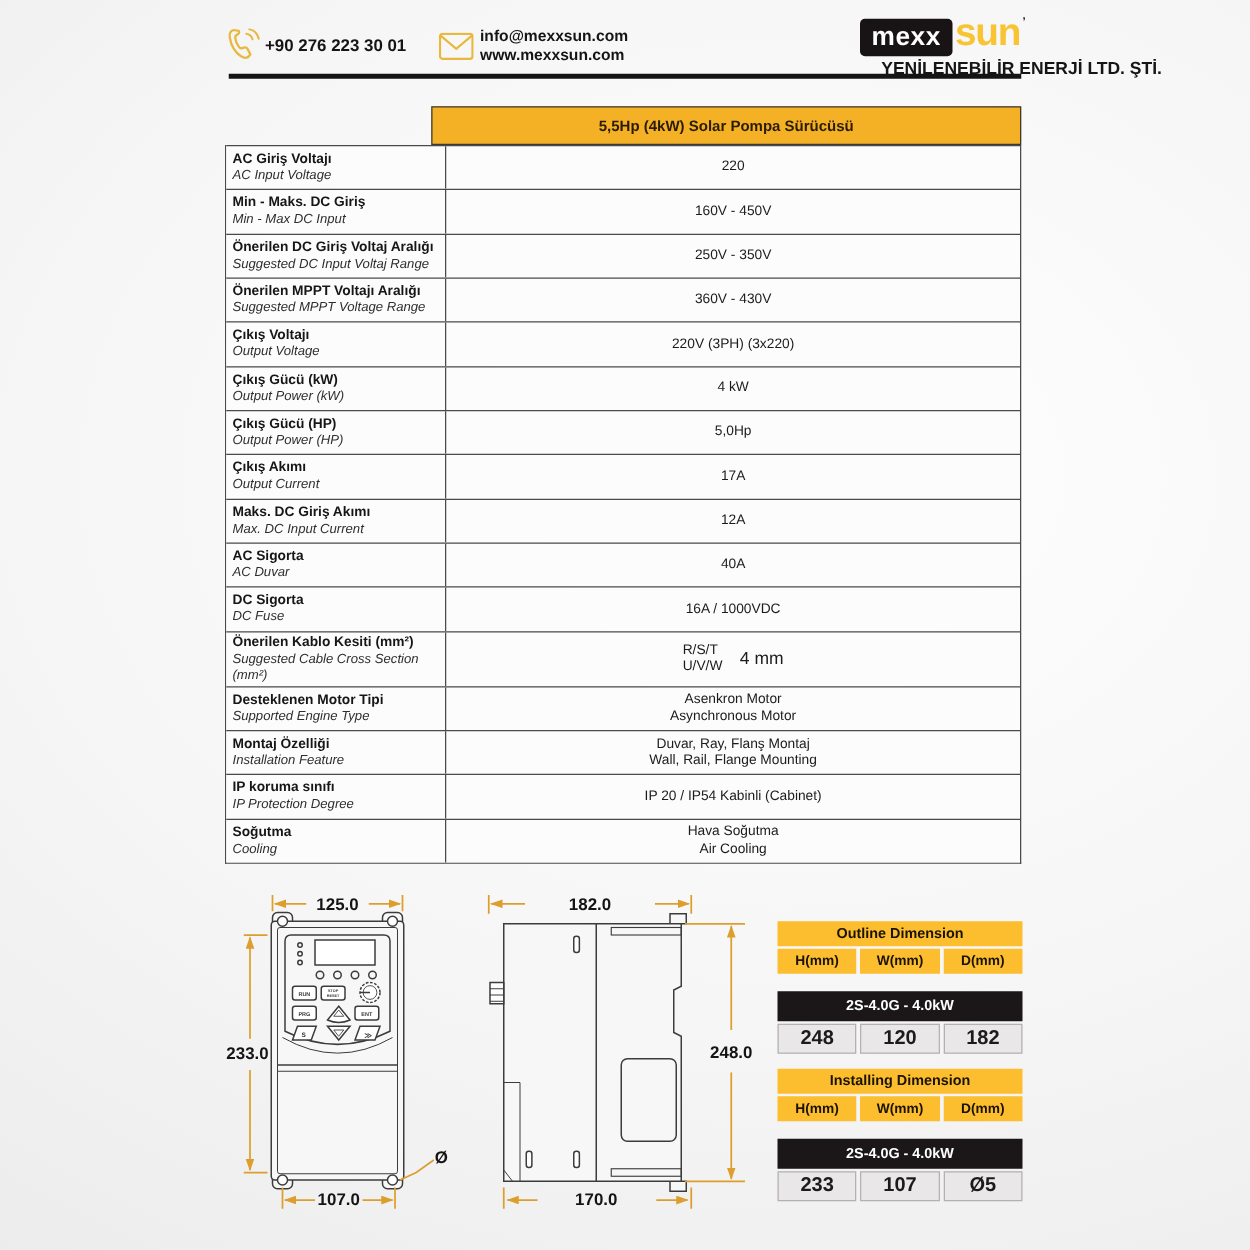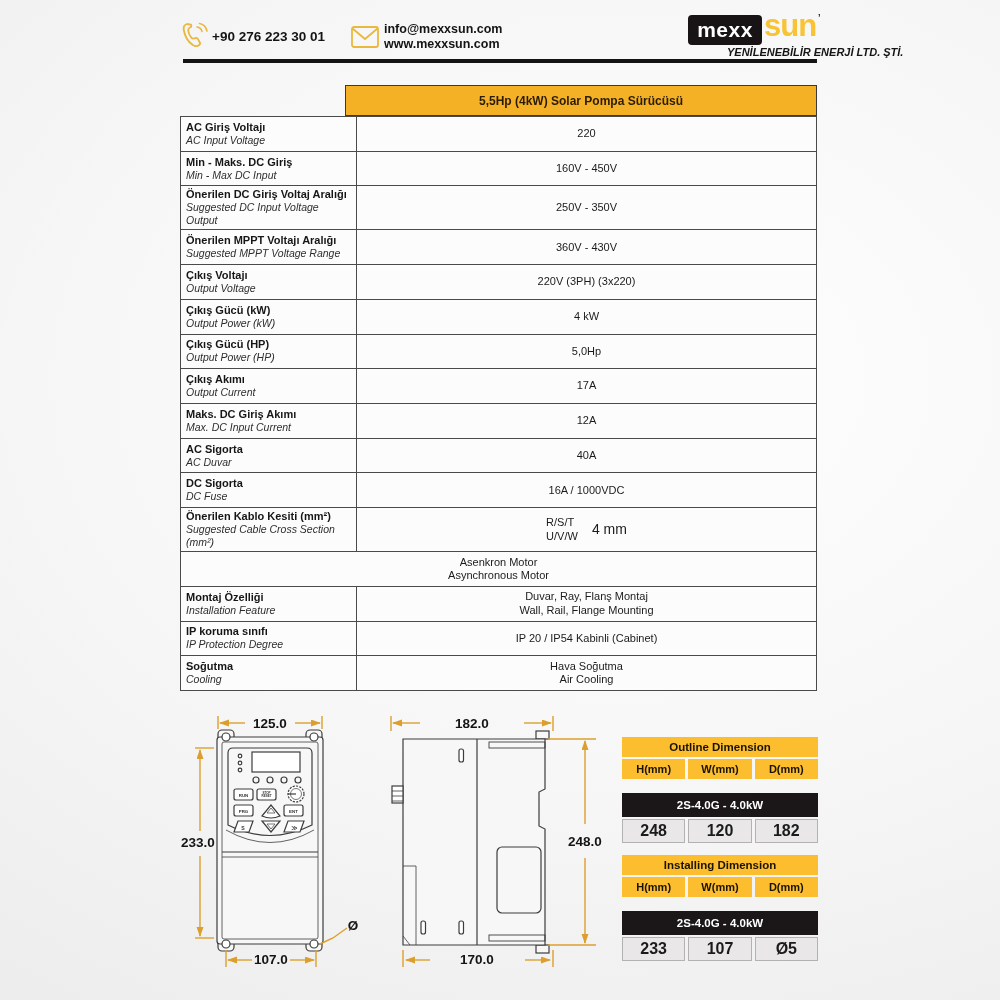--- a/index.html
+++ b/index.html
@@ -9,21 +9,21 @@
 
   
   .hdr-text{position:absolute;font-weight:bold;color:#141414;}
   #phone-text{left:212px;top:29px;font-size:13.5px;}
   #email-block{left:384px;top:22px;font-size:12.5px;line-height:15px;}
   #logo-box{position:absolute;left:688px;top:15px;width:74px;height:30px;background:#181314;
             border-radius:4px;color:#ffffff;font-weight:bold;font-size:21px;display:flex;
             align-items:center;justify-content:center;letter-spacing:.5px;}
   #logo-sun{position:absolute;left:764px;top:8px;font-size:31px;font-weight:bold;color:#F8C434;letter-spacing:-1px;}
   #logo-mark{position:absolute;left:818px;top:12px;font-size:9px;color:#141414;font-weight:bold;}
-  #logo-tagline{position:absolute;left:727px;top:46px;width:132px;font-size:11px;font-weight:bold;color:#151515;white-space:nowrap;font-style:italic;}
+  #logo-tagline{position:absolute;left:705px;top:46px;width:132px;font-size:14px;font-weight:bold;color:#151515;white-space:nowrap;}
   #header-rule{position:absolute;left:183px;top:59px;width:634px;height:4px;background:#141414;}
   .hicon{position:absolute;}
 
   
   #spec{position:absolute;left:180px;top:85px;width:637px;}
   #spec-header{margin-left:165px;width:470px;height:29px;background:#F5B126;border:1px solid #3a3a3a;
                display:flex;align-items:center;justify-content:center;font-weight:bold;font-size:12px;color:#2b1c05;}
   #spec-rows{border:1px solid #4a4a4a;border-top:none;height:574px;display:flex;flex-direction:column;}
   .spec-row{flex:1;display:flex;border-top:1px solid #4a4a4a;background:#fcfcfc;}
   .spec-row:first-child{border-top:1px solid #4a4a4a;}
@@ -97,21 +97,21 @@
             <div class="len">Min - Max DC Input</div>
           </div>
         <div class="vcell">
             <div>160V - 450V</div>
             <div></div>
           </div>
       </div>
       <div class="spec-row">
         <div class="lcell">
             <div class="ltr">Önerilen DC Giriş Voltaj Aralığı</div>
-            <div class="len">Suggested DC Input Voltage Output</div>
+            <div class="len">Suggested DC Input Voltaj Range</div>
           </div>
         <div class="vcell">
             <div>250V - 350V</div>
             <div></div>
           </div>
       </div>
       <div class="spec-row">
         <div class="lcell">
             <div class="ltr">Önerilen MPPT Voltajı Aralığı</div>
             <div class="len">Suggested MPPT Voltage Range</div>
@@ -198,20 +198,24 @@
           </div>
         <div class="vcell vflex">
           <div class="vstack">
               <div>R/S/T</div>
               <div>U/V/W</div>
             </div>
           <div class="vside">4 mm</div>
         </div>
       </div>
       <div class="spec-row">
+        <div class="lcell">
+            <div class="ltr">Desteklenen Motor Tipi</div>
+            <div class="len">Supported Engine Type</div>
+          </div>
         <div class="vcell">
             <div>Asenkron Motor</div>
             <div>Asynchronous Motor</div>
           </div>
       </div>
       <div class="spec-row">
         <div class="lcell">
             <div class="ltr">Montaj Özelliği</div>
             <div class="len">Installation Feature</div>
           </div>

